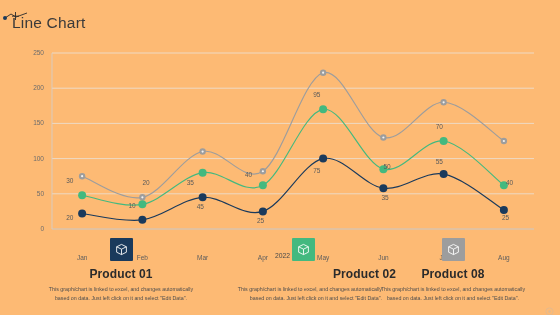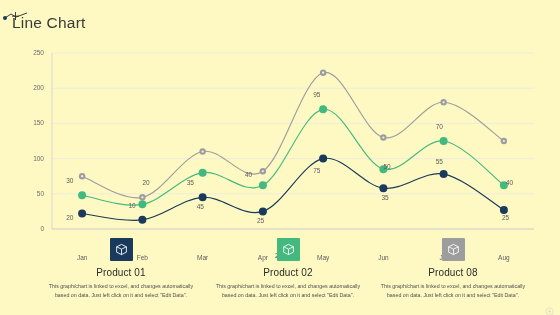--- a/index.html
+++ b/index.html
@@ -3,21 +3,21 @@
 <meta charset="utf-8">
 <style>
   html,body{margin:0;padding:0;}
   body{
     width:560px;height:315px;
     background:#ffffff;
     font-family:"Liberation Sans", sans-serif;
     overflow:hidden;
     position:relative;
   }
-  #slide{position:absolute;inset:0;background:#fef9c3;}
+  #slide{position:absolute;inset:0;background:#fdba74;}
 
   
   .hdr-icon{
     position:absolute;left:3px;top:7px;width:26px;height:10px;
   }
   .page-title{
     position:absolute;left:12px;top:14px;
     font-size:15.5px;font-weight:400;color:#3a3a3a;
     letter-spacing:.2px;
   }
@@ -50,21 +50,21 @@
     position:absolute;left:0;top:238px;width:560px;height:77px;
   }
   .legend-col{
     position:absolute;top:0;width:186px;text-align:center;
   }
   .legend-icon{
     width:23px;height:23px;margin:0 auto;border-radius:1px;
     display:flex;align-items:center;justify-content:center;
   }
   .legend-title{
-    margin-top:6px;font-size:10px;font-weight:normal;color:#2b2b2b;
+    margin-top:6px;font-size:12px;font-weight:bold;color:#2b2b2b;
     letter-spacing:.1px;
   }
   .legend-desc{
     margin-top:4px;font-size:5.3px;color:#4e4e4e;line-height:1.62;
     padding:0 14px;
   }
   .corner-dot{
     position:absolute;right:6px;bottom:4px;width:9px;height:9px;
     opacity:.45;
   }
@@ -172,21 +172,21 @@
         <div class="legend-icon" style="background: rgb(26, 58, 92);">
           <svg width="13" height="13" viewBox="0 0 24 24">
             <path d="M12 2.6 21 7v10l-9 4.4L3 17V7z" fill="none" stroke="#ffffff" stroke-width="1.6" stroke-linejoin="round"></path>
             <path d="M3 7l9 4.4L21 7" fill="none" stroke="#ffffff" stroke-width="1.6" stroke-linejoin="round"></path>
             <path d="M12 11.4v10" fill="none" stroke="#ffffff" stroke-width="1.6"></path>
           </svg>
         </div>
         <div class="legend-title">Product 01</div>
         <div class="legend-desc">This graph/chart is linked to excel, and changes automatically based on data. Just left click on it and select "Edit Data".</div>
       </div>
-      <div class="legend-col" style="left: 195px;">
+      <div class="legend-col" style="left: 210px; text-align: right;">
         <div class="legend-icon" style="background: rgb(67, 185, 127);">
           <svg width="13" height="13" viewBox="0 0 24 24">
             <path d="M12 2.6 21 7v10l-9 4.4L3 17V7z" fill="none" stroke="#ffffff" stroke-width="1.6" stroke-linejoin="round"></path>
             <path d="M3 7l9 4.4L21 7" fill="none" stroke="#ffffff" stroke-width="1.6" stroke-linejoin="round"></path>
             <path d="M12 11.4v10" fill="none" stroke="#ffffff" stroke-width="1.6"></path>
           </svg>
         </div>
         <div class="legend-title">Product 02</div>
         <div class="legend-desc">This graph/chart is linked to excel, and changes automatically based on data. Just left click on it and select "Edit Data".</div>
       </div>

